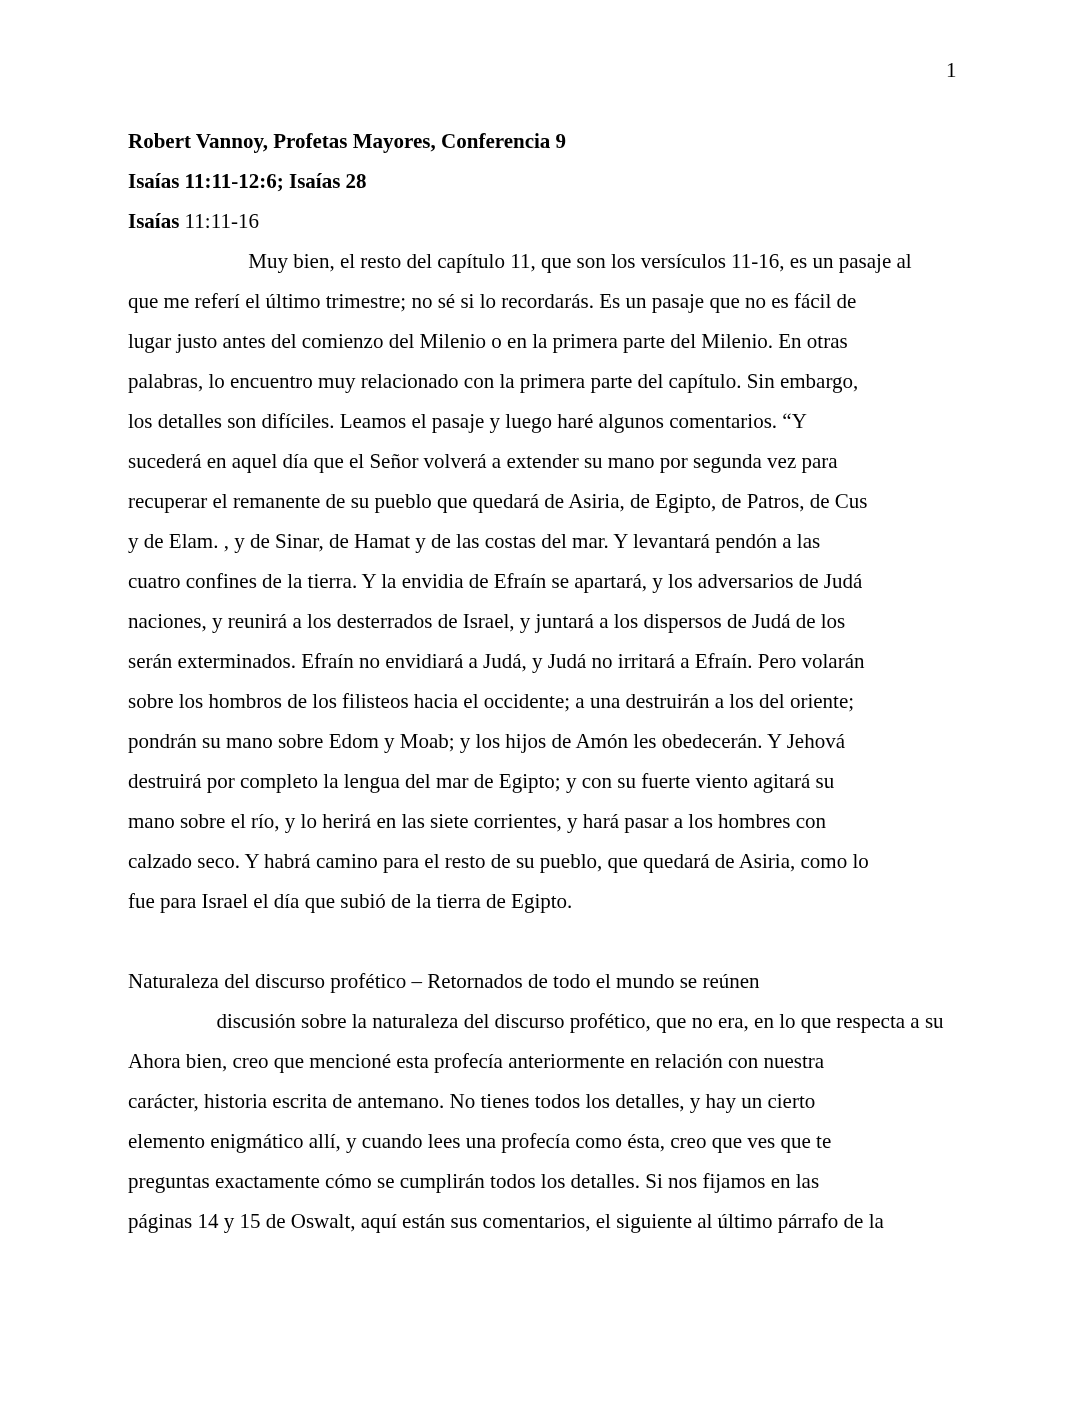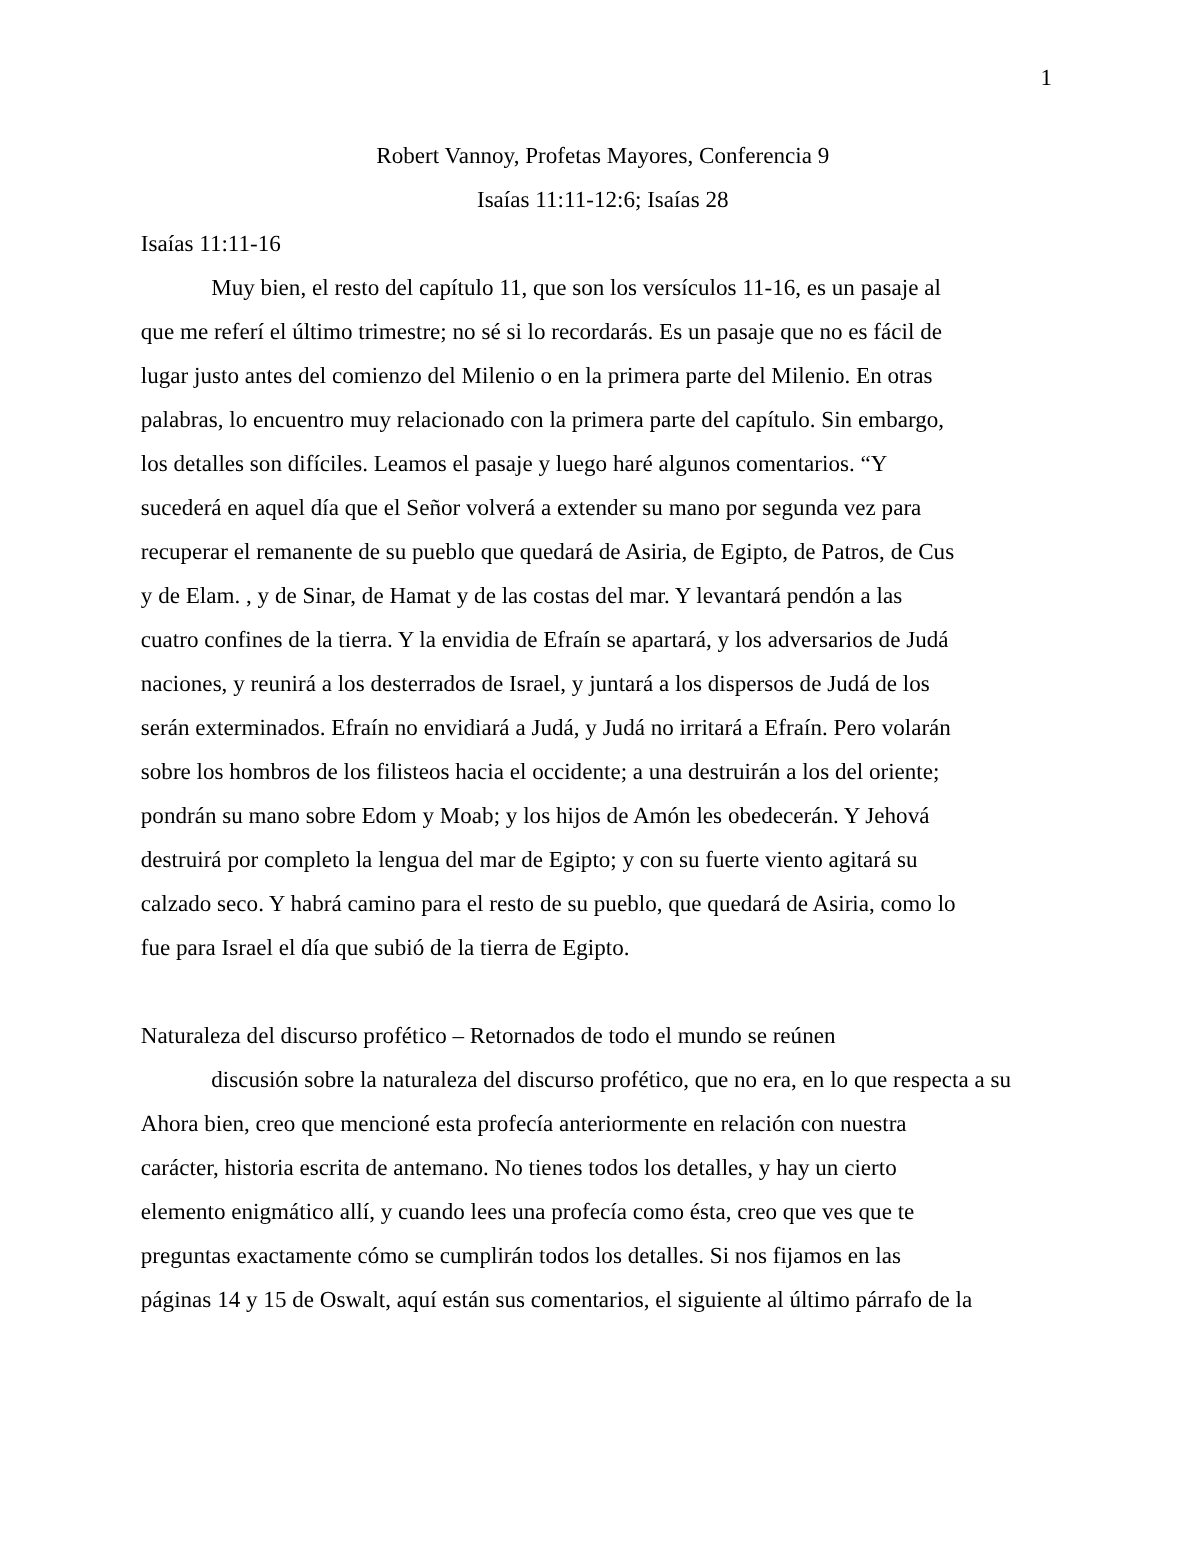--- a/index.html
+++ b/index.html
@@ -28,25 +28,25 @@
     left: 128px;
     top: 121px;
     width: 840px;
   }
   .line {
     height: 40px;
     line-height: 40px;
     white-space: nowrap;
   }
   .bold {
-    font-weight: normal;
-    text-align: center;
+    font-weight: bold;
   }
   .indent-first .line:first-child {
     text-indent: 64px;
+    text-align: center;
   }
   .spacer {
     height: 40px;
   }
 </style>
 </head>
 <body>
 
 <div class="page">
 
@@ -68,20 +68,21 @@
         <div class="line">los detalles son difíciles. Leamos el pasaje y luego haré algunos comentarios. “Y</div>
         <div class="line">sucederá en aquel día que el Señor volverá a extender su mano por segunda vez para</div>
         <div class="line">recuperar el remanente de su pueblo que quedará de Asiria, de Egipto, de Patros, de Cus</div>
         <div class="line">y de Elam. , y de Sinar, de Hamat y de las costas del mar. Y levantará pendón a las</div>
         <div class="line">cuatro confines de la tierra. Y la envidia de Efraín se apartará, y los adversarios de Judá</div>
         <div class="line">naciones, y reunirá a los desterrados de Israel, y juntará a los dispersos de Judá de los</div>
         <div class="line">serán exterminados. Efraín no envidiará a Judá, y Judá no irritará a Efraín. Pero volarán</div>
         <div class="line">sobre los hombros de los filisteos hacia el occidente; a una destruirán a los del oriente;</div>
         <div class="line">pondrán su mano sobre Edom y Moab; y los hijos de Amón les obedecerán. Y Jehová</div>
         <div class="line">destruirá por completo la lengua del mar de Egipto; y con su fuerte viento agitará su</div>
+        <div class="line">mano sobre el río, y lo herirá en las siete corrientes, y hará pasar a los hombres con</div>
         <div class="line">calzado seco. Y habrá camino para el resto de su pueblo, que quedará de Asiria, como lo</div>
         <div class="line">fue para Israel el día que subió de la tierra de Egipto.</div>
       </div>
 
     <div class="spacer"></div>
 
     <div class="line">Naturaleza del discurso profético – Retornados de todo el mundo se reúnen</div>
 
     <div class="paragraph indent-first">
         <div class="line">discusión sobre la naturaleza del discurso profético, que no era, en lo que respecta a su</div>

